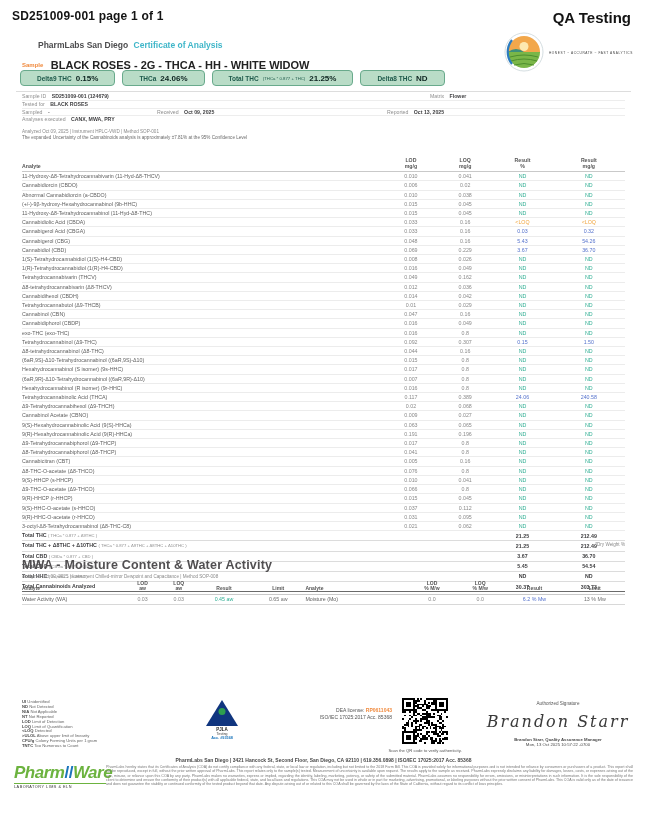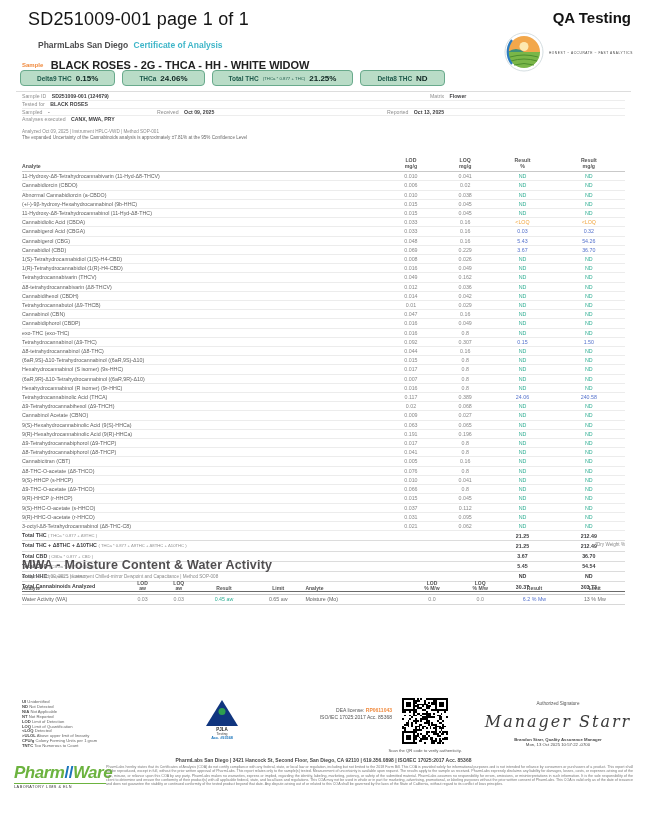--- a/index.html
+++ b/index.html
@@ -2,21 +2,21 @@
 <html><head>
 <meta charset="utf-8">
 <style>
   * { box-sizing: border-box; margin: 0; padding: 0; }
   html,body { background:#fff; }
   body { font-family:"Liberation Sans", sans-serif; }
   .page { position:relative; width:647px; height:830px; background:#fff; overflow:hidden;
           color:#333; }
 
   
-  .doc-title { position:absolute; left:28px; top:9px; font-size:18px; font-weight:normal; color:#141414; letter-spacing:.2px; }
+  .doc-title { position:absolute; left:12px; top:9px; font-size:12px; font-weight:bold; color:#141414; letter-spacing:.2px; }
   .qa-label  { position:absolute; right:16px; top:9px; font-size:15px; font-weight:bold; color:#141414; }
 
   .lab-line { position:absolute; left:22px; top:40px; font-size:8.5px;padding-left:16px; }
   .lab-name { font-weight:bold; color:#4d4d4f; }
   .doc-type { color:var(--teal,#3fb6c9); font-weight:bold; margin-left:3px; }
 
   .sample-line { position:absolute; left:22px; top:55px; }
   .sample-label { font-size:6px; font-weight:bold; color:var(--orange,#f08a3e); margin-right:3px; vertical-align:2px; }
   .sample-name  { font-size:11px; font-weight:bold; color:#222; }
 
@@ -956,21 +956,21 @@
         <rect x="17" y="24" width="1" height="1" fill="#000"></rect>
         <rect x="19" y="24" width="1" height="1" fill="#000"></rect>
         <rect x="20" y="24" width="1" height="1" fill="#000"></rect>
         <rect x="22" y="24" width="1" height="1" fill="#000"></rect>
       </svg>
   </div>
   <div class="qr-caption">Scan the QR code to verify authenticity.</div>
 
   <div class="sig">
     <div class="sig-heading">Authorized Signature</div>
-    <div class="sig-script">Manager Starr</div>
+    <div class="sig-script">Brandon Starr</div>
     <div class="sig-name">Brandon Starr, Quality Assurance Manager</div>
     <div class="sig-date">Mon, 13 Oct 2025 10:57:22 -0700</div>
   </div>
 
   <div class="address">PharmLabs San Diego | 3421 Hancock St, Second Floor, San Diego, CA 92110 | 619.356.0898 | ISO/IEC 17025:2017 Acc. 85368</div>
 
   <div class="pharmware">
     <div class="pw-main">
       <span>Pharm</span><span class="pw-slash">//</span><span>Ware</span>
     </div>

